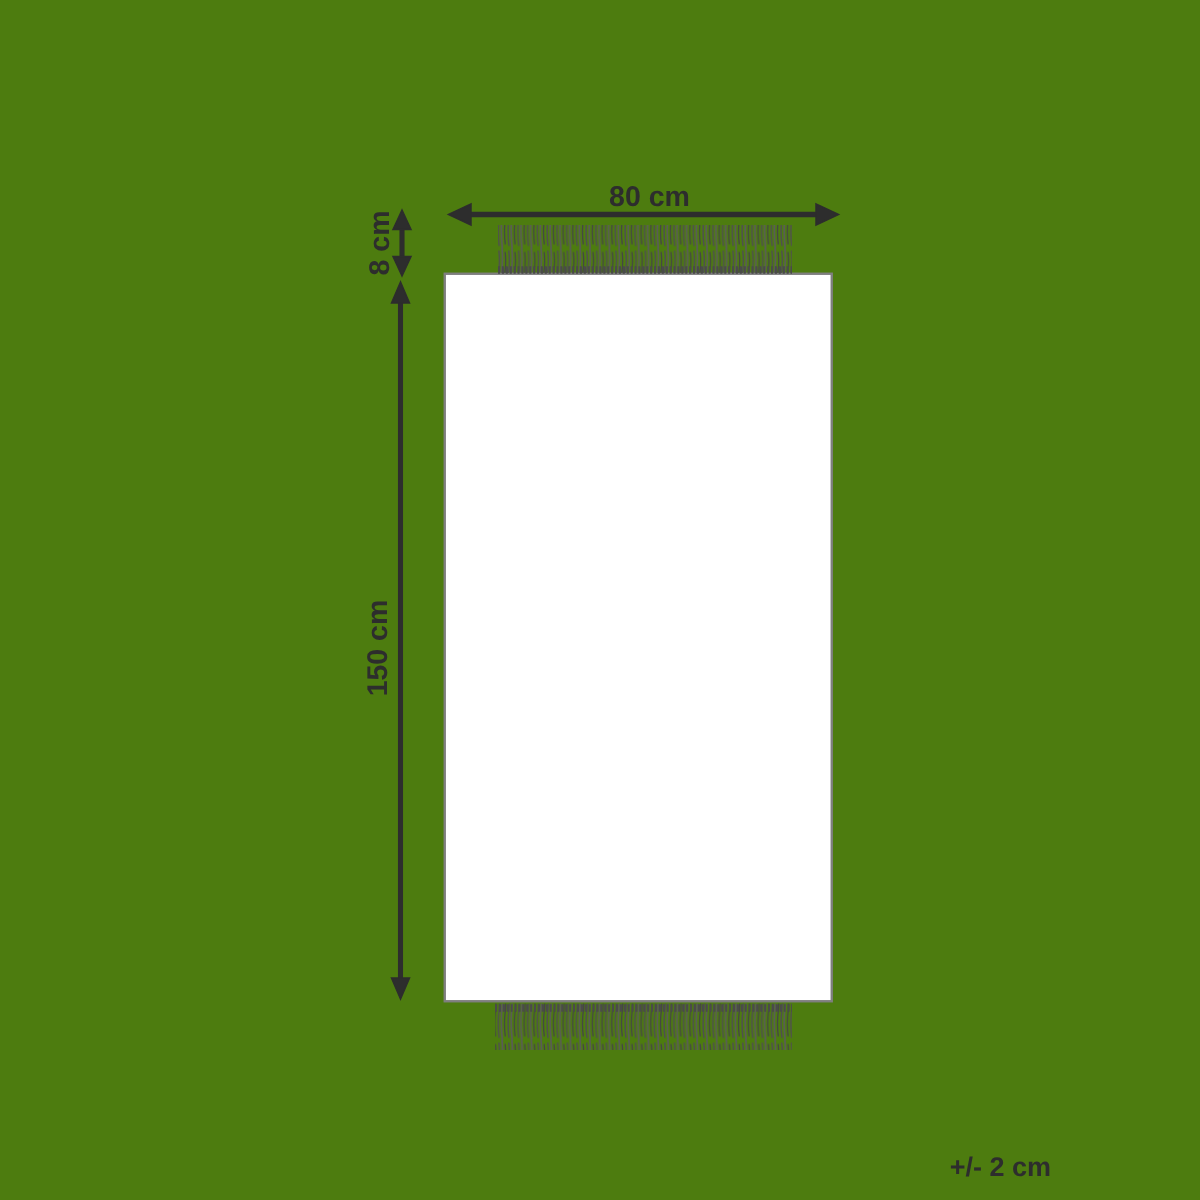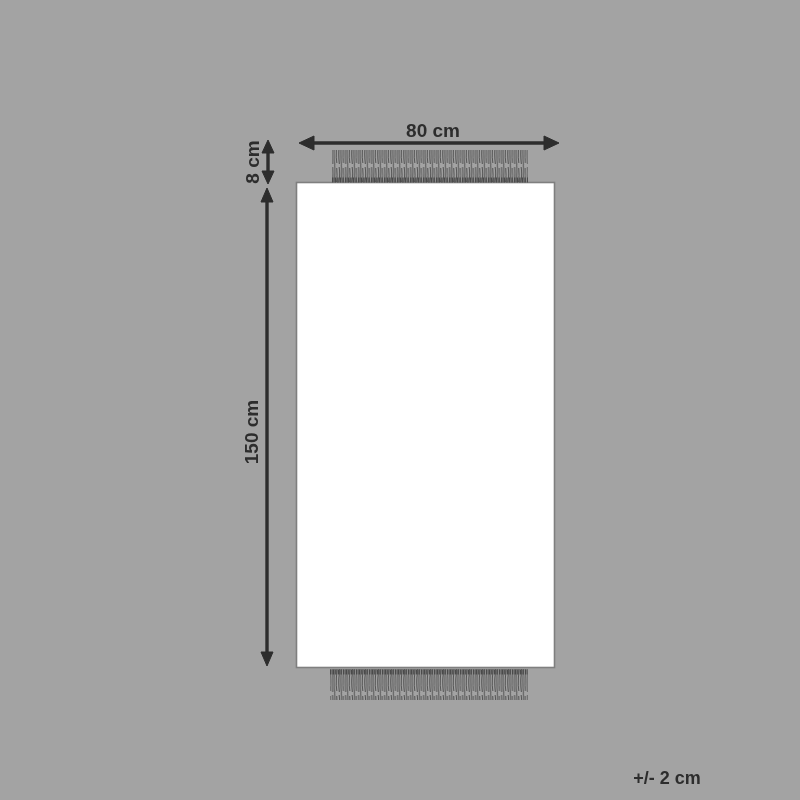--- a/index.html
+++ b/index.html
@@ -8,21 +8,21 @@
     width: 800px;
     height: 800px;
     background: #ffffff;
     font-family: "Liberation Sans", sans-serif;
     overflow: hidden;
   }
   .canvas {
     position: relative;
     width: 800px;
     height: 800px;
-    background: #a3a3a3;
+    background: #4d7c0f;
   }
   svg text {
     font-family: "Liberation Sans", sans-serif;
     font-weight: bold;
     fill: #2d2d2d;
   }
   .dim-label { font-size: 19px; }
   .tolerance-label { font-size: 18px; }
 </style>
 </head>

